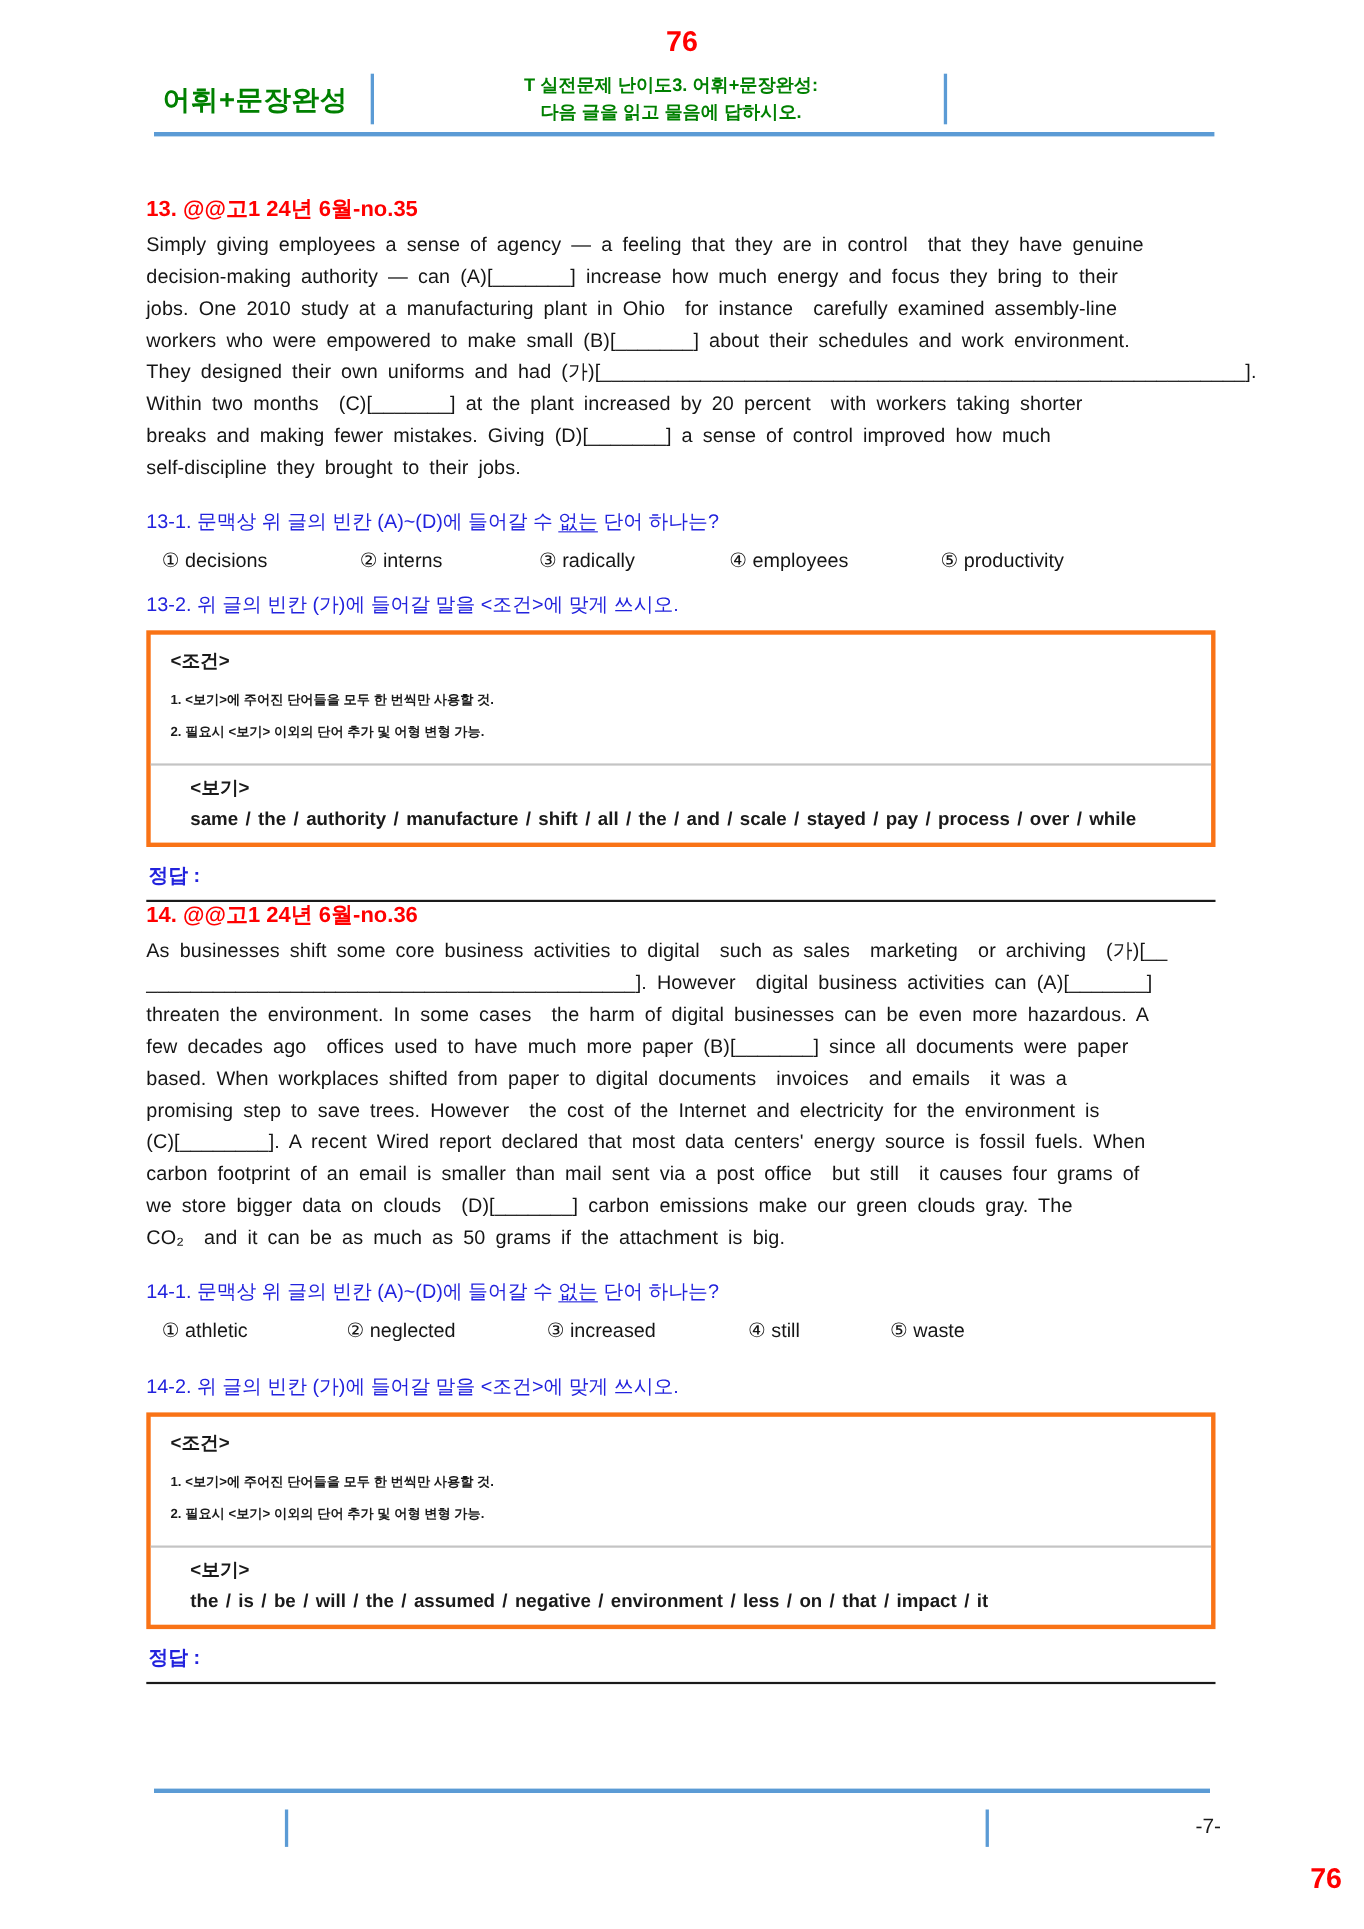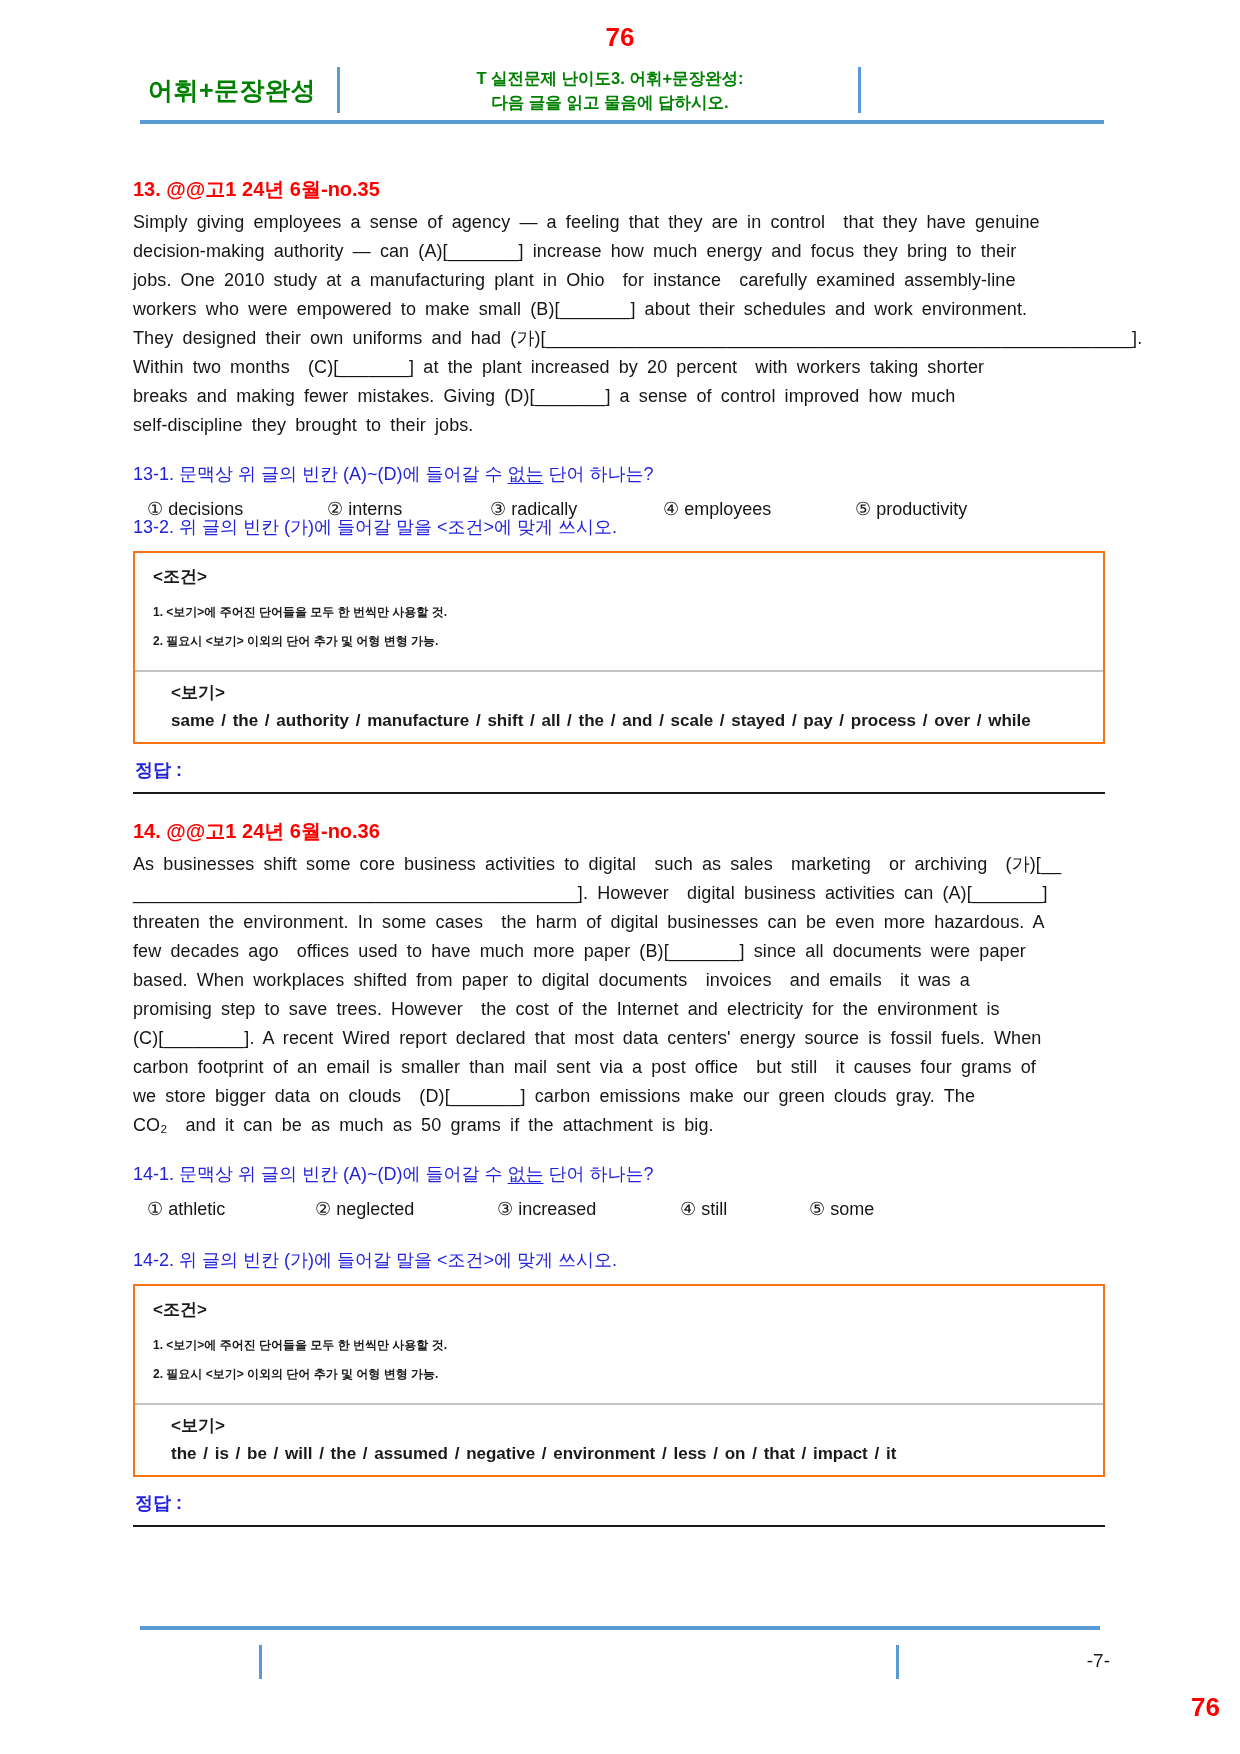--- a/index.html
+++ b/index.html
@@ -19,21 +19,21 @@
 
   .sec-title { font-size:20px; font-weight:700; color:#ff0000; }
   .para { font-size:18px; line-height:29px; white-space:pre; word-spacing:4px; letter-spacing:0.1px; color:#151515; }
 
   .q-label { font-size:18px; font-weight:400; color:#2222dd; white-space:pre; }
   .q-label .ul { text-decoration:underline; text-underline-offset:3px; }
 
   .opt-row { position:relative; height:26px; font-size:18px; color:#151515; }
   .opt-row span { position:absolute; top:0; white-space:pre; }
 
-  .cond-box { margin-top:12px; border:2px solid #f97316; }
+  .cond-box { margin-top:12px; border:4px solid #f97316; }
   .cond-sec { padding:12px 18px 14px; }
   .cond-title { font-size:17px; font-weight:700; margin-bottom:10px; }
   .cond-line { font-size:12px; font-weight:600; line-height:29px; }
   .box-sep { border-top:2px solid #c4c4c4; }
   .bogi-sec { padding:9px 36px 11px; }
   .bogi-title { font-size:17px; font-weight:700; margin-bottom:7px; }
   .bogi-words { font-size:17px; font-weight:700; white-space:pre; word-spacing:2px; }
 
   .answer-row { margin-top:10px; border-bottom:2px solid #1a1a1a; padding:4px 2px 10px; font-size:18px; font-weight:700; color:#2222dd; }
 
@@ -81,21 +81,21 @@
     <div class="q-label"><span>13-1. 문맥상 위 글의 빈칸 (A)~(D)에 들어갈 수 </span><span class="ul">없는</span><span> 단어 하나는?</span></div>
     <div class="opt-row" style="margin-top:12px;">
       <span style="left:14px;">① decisions</span>
       <span style="left:194px;">② interns</span>
       <span style="left:357px;">③ radically</span>
       <span style="left:530px;">④ employees</span>
       <span style="left:722px;">⑤ productivity</span>
     </div>
   </div>
 
-  <div class="content" style="top:515px;">
+  <div class="content" style="top:537px;">
     <div class="q-label">13-2. 위 글의 빈칸 (가)에 들어갈 말을 &lt;조건&gt;에 맞게 쓰시오.</div>
     <div class="cond-box">
       <div class="cond-sec">
         <div class="cond-title">&lt;조건&gt;</div>
         <div class="cond-line">1. &lt;보기&gt;에 주어진 단어들을 모두 한 번씩만 사용할 것.</div>
         <div class="cond-line">2. 필요시 &lt;보기&gt; 이외의 단어 추가 및 어형 변형 가능.</div>
       </div>
       <div class="box-sep"></div>
       <div class="bogi-sec">
         <div class="bogi-title">&lt;보기&gt;</div>
@@ -122,21 +122,21 @@
     <div class="para">CO₂  and it can be as much as 50 grams if the attachment is big.</div>
   </div>
 
   <div class="content" style="top:1162px;">
     <div class="q-label"><span>14-1. 문맥상 위 글의 빈칸 (A)~(D)에 들어갈 수 </span><span class="ul">없는</span><span> 단어 하나는?</span></div>
     <div class="opt-row" style="margin-top:12px;">
       <span style="left:14px;">① athletic</span>
       <span style="left:182px;">② neglected</span>
       <span style="left:364px;">③ increased</span>
       <span style="left:547px;">④ still</span>
-      <span style="left:676px;">⑤ some</span>
+      <span style="left:676px;">⑤ waste</span>
     </div>
   </div>
 
   <div class="content" style="top:1248px;">
     <div class="q-label">14-2. 위 글의 빈칸 (가)에 들어갈 말을 &lt;조건&gt;에 맞게 쓰시오.</div>
     <div class="cond-box">
       <div class="cond-sec">
         <div class="cond-title">&lt;조건&gt;</div>
         <div class="cond-line">1. &lt;보기&gt;에 주어진 단어들을 모두 한 번씩만 사용할 것.</div>
         <div class="cond-line">2. 필요시 &lt;보기&gt; 이외의 단어 추가 및 어형 변형 가능.</div>

